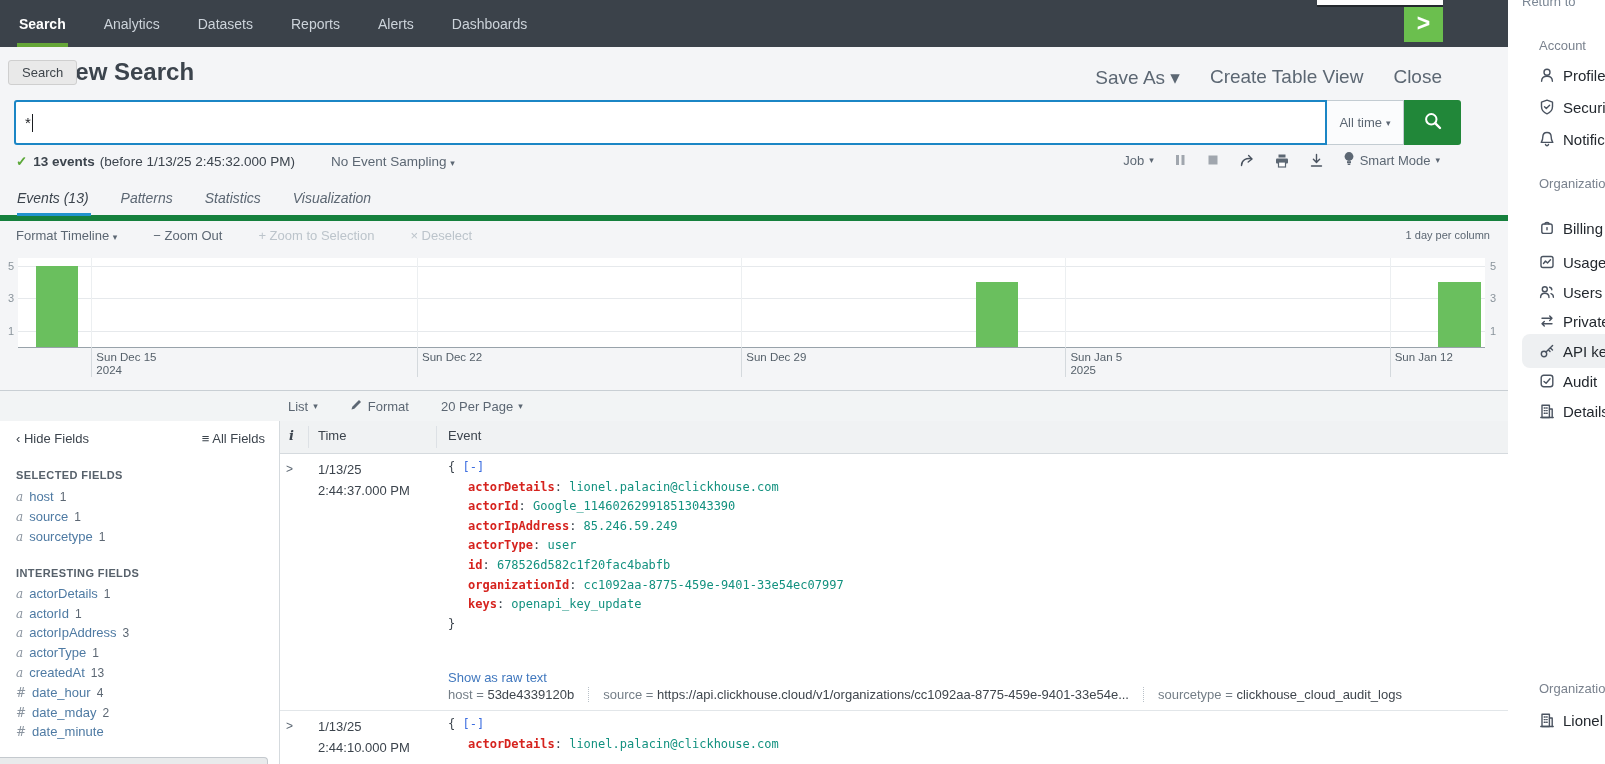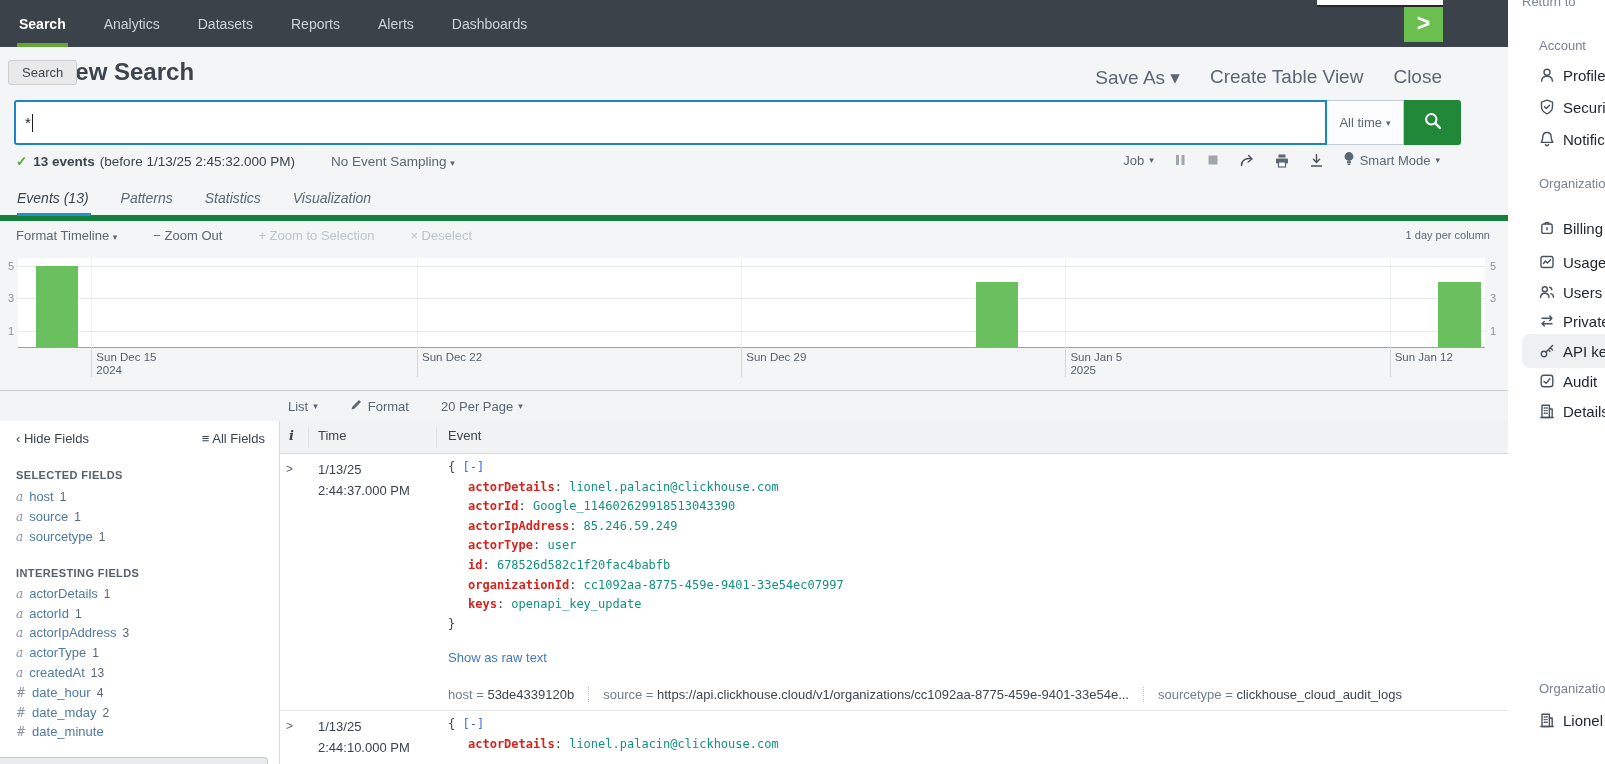--- a/index.html
+++ b/index.html
@@ -88,21 +88,21 @@
   #row2{position:absolute;left:280px;top:711px;width:1228px;height:53px;background:#fff;}
   .expander{position:absolute;left:6px;top:8px;color:#5c6773;font-size:12px;cursor:pointer;}
   .ev-time{position:absolute;left:38px;top:6px;font-size:13px;color:#3c444d;line-height:20.5px;}
   .ev-json{position:absolute;left:168px;top:4px;font-family:"DejaVu Sans Mono","Liberation Mono",monospace;font-size:12px;line-height:19.6px;color:#3c444d;}
   .jline{white-space:pre;}
   .jfield{padding-left:20px;}
   .jkey{color:#d6231e;font-weight:bold;}
   .jkey::after{content:": ";color:#3c444d;font-weight:normal;}
   .jval{color:#12917f;}
   .jexp{color:#3b6de0;cursor:pointer;}
-  .raw-link{position:absolute;left:168px;top:196px;font-size:13px;color:#4178be;cursor:pointer;}
+  .raw-link{position:absolute;left:168px;top:216px;font-size:13px;color:#4178be;cursor:pointer;}
   .meta-row{position:absolute;left:168px;top:233px;display:flex;font-size:13px;}
   .meta-item{padding:0 14px;}
   .meta-item:first-child{padding-left:0;}
   .meta-item + .meta-item{border-left:1px dotted #b9c1c8;}
   .meta-k{color:#747e87;}
   .meta-k::after{content:" = ";}
   .meta-v{color:#3f464d;cursor:pointer;}
   #br-overlay{position:absolute;left:950px;top:712px;width:558px;height:52px;background:#f2f4f5;}
 
   

